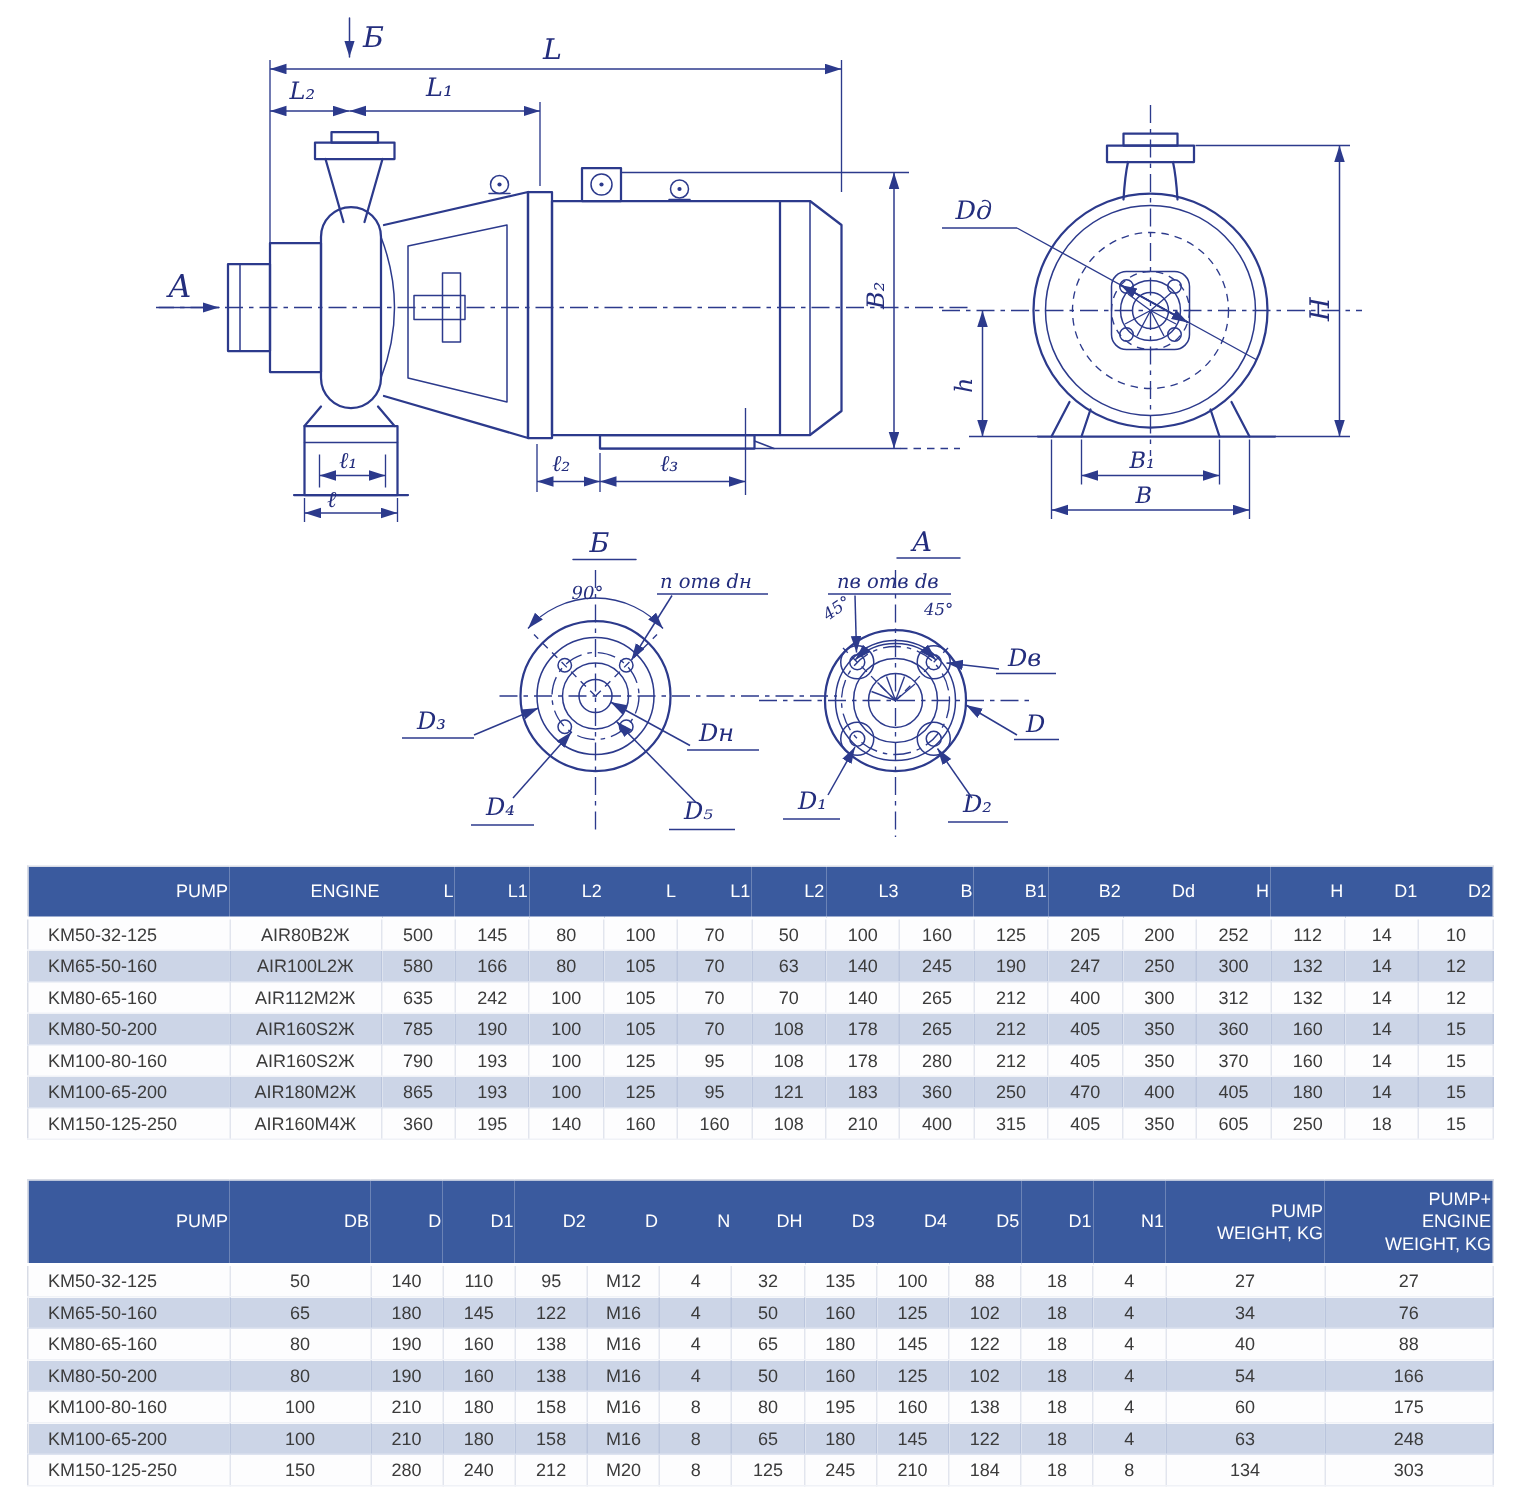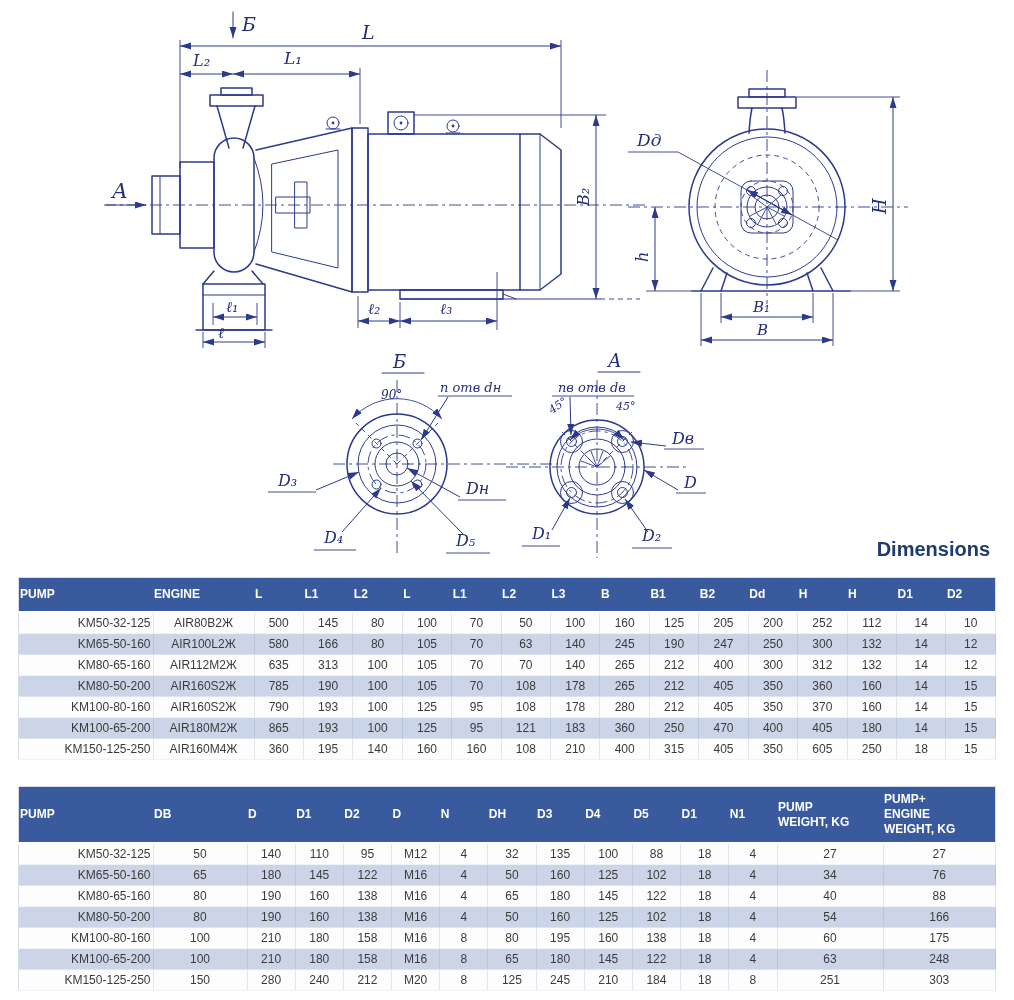--- a/index.html
+++ b/index.html
@@ -5,29 +5,29 @@
   html,body{margin:0;padding:0;background:#fff;}
   body{width:1014px;height:1000px;position:relative;font-family:"Liberation Sans",sans-serif;}
   .page{position:absolute;inset:0;background:#fff;overflow:hidden;}
   #drawing{position:absolute;left:0;top:0;}
   .dims-title{position:absolute;top:538px;left:690px;width:300px;text-align:right;
     font-size:20px;font-weight:bold;color:#1d3c6e;}
   table{position:absolute;left:18px;width:978px;border-collapse:collapse;table-layout:fixed;
     font-size:12px;border:1px solid #d8dce6;}
   #table1{top:577px;}
   #table2{top:786px;}
-  thead th{background:#3a5a9e;color:#fff;font-weight:bold;font-size:12px;padding:2px 1px;
-    white-space:pre-line;line-height:1.25;border-bottom:2px solid #fff;text-align:left;vertical-align:middle;}
+  thead th{background:#3a5a9e;color:#fff;font-weight:normal;font-size:12px;padding:2px 1px;
+    white-space:pre-line;line-height:1.25;border-bottom:2px solid #fff;text-align:right;vertical-align:middle;}
   #table1 thead th{height:29px;}
   #table2 thead th{height:51px;}
   tbody td{height:20px;text-align:center;color:#3b3b3b;padding:0 2px;overflow:hidden;
     border-right:1px solid #e2e5ee;border-bottom:1px solid #f0f2f7;}
   tbody tr:nth-child(odd) td{background:#fdfdfe;}
   tbody tr:nth-child(even) td{background:#ccd5e7;border-right-color:#bac5dd;border-bottom-color:#dde3f0;}
-  tbody td:first-child{text-align:right;padding-left:13px;}
+  tbody td:first-child{text-align:left;padding-left:13px;}
   #table1 th:nth-child(1){width:132px}
   #table1 th:nth-child(2){width:99px}
   #table2 th:nth-child(1){width:132px}
   #table2 th:nth-child(2){width:92px}
   #table2 th:nth-child(14){width:104px}
   #table2 th:nth-child(15){width:110px}
   
   .ink{stroke:#2c3a8c;fill:none;stroke-width:1.5;stroke-linecap:round;stroke-linejoin:round;}
   .t1{stroke-width:1;}
   .cl{stroke:#2c3a8c;fill:none;stroke-width:.9;stroke-dasharray:12 4 3 4;}
@@ -265,21 +265,20 @@
       <line class="dim" x1="678" y1="490" x2="644" y2="470" marker-end="url(#ar)"></line>
       <text class="lbl" x="532" y="539" font-size="16">D₁</text>
       <line class="ext" x1="522" y1="546" x2="560" y2="546"></line>
       <line class="dim" x1="552" y1="530" x2="570" y2="498" marker-end="url(#ar)"></line>
       <text class="lbl" x="642" y="541" font-size="16">D₂</text>
       <line class="ext" x1="632" y1="548" x2="672" y2="548"></line>
       <line class="dim" x1="648" y1="532" x2="625" y2="499" marker-end="url(#ar)"></line>
     </g>
   </svg>
 
-  <div class="dims-title">Dimensions</div>
 
   <table id="table1">
     <thead>
       <tr>
           <th>PUMP</th>
           <th>ENGINE</th>
           <th>L</th>
           <th>L1</th>
           <th>L2</th>
           <th>L</th>
@@ -332,21 +331,21 @@
           <td>250</td>
           <td>300</td>
           <td>132</td>
           <td>14</td>
           <td>12</td>
         </tr>
         <tr>
           <td>KM80-65-160</td>
           <td>AIR112M2Ж</td>
           <td>635</td>
-          <td>313</td>
+          <td>242</td>
           <td>100</td>
           <td>105</td>
           <td>70</td>
           <td>70</td>
           <td>140</td>
           <td>265</td>
           <td>212</td>
           <td>400</td>
           <td>300</td>
           <td>312</td>
@@ -566,19 +565,19 @@
           <td>240</td>
           <td>212</td>
           <td>M20</td>
           <td>8</td>
           <td>125</td>
           <td>245</td>
           <td>210</td>
           <td>184</td>
           <td>18</td>
           <td>8</td>
-          <td>251</td>
+          <td>134</td>
           <td>303</td>
         </tr>
       </tbody>
   </table>
 
 </div>
 
 </body></html>

